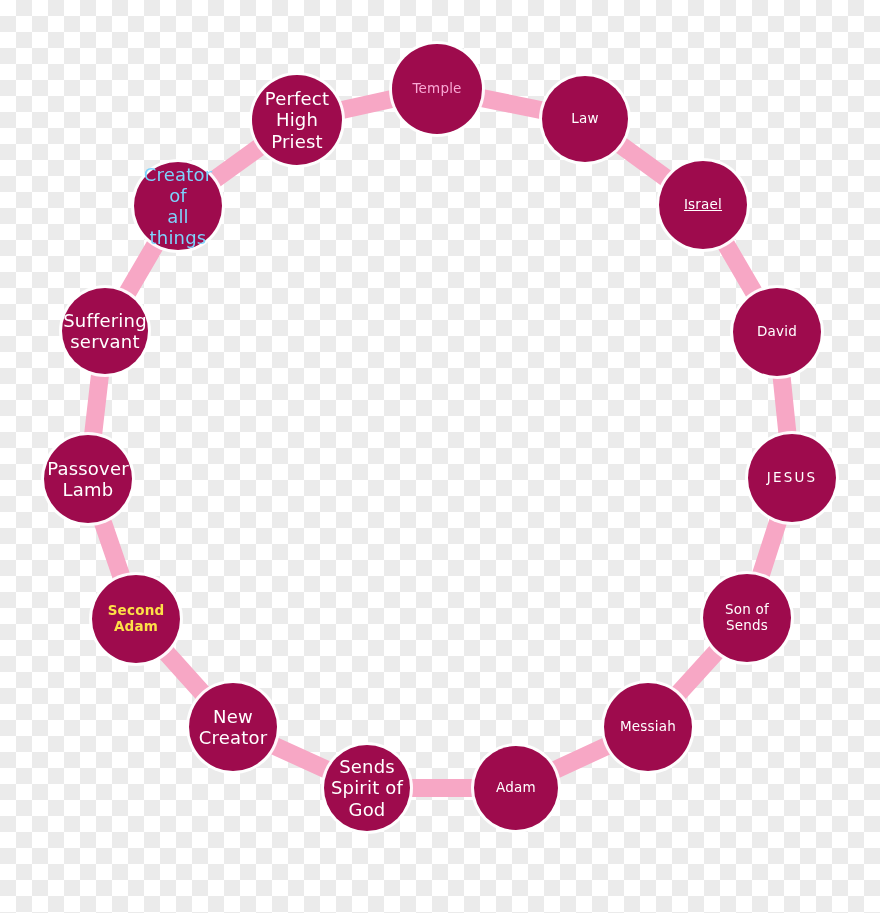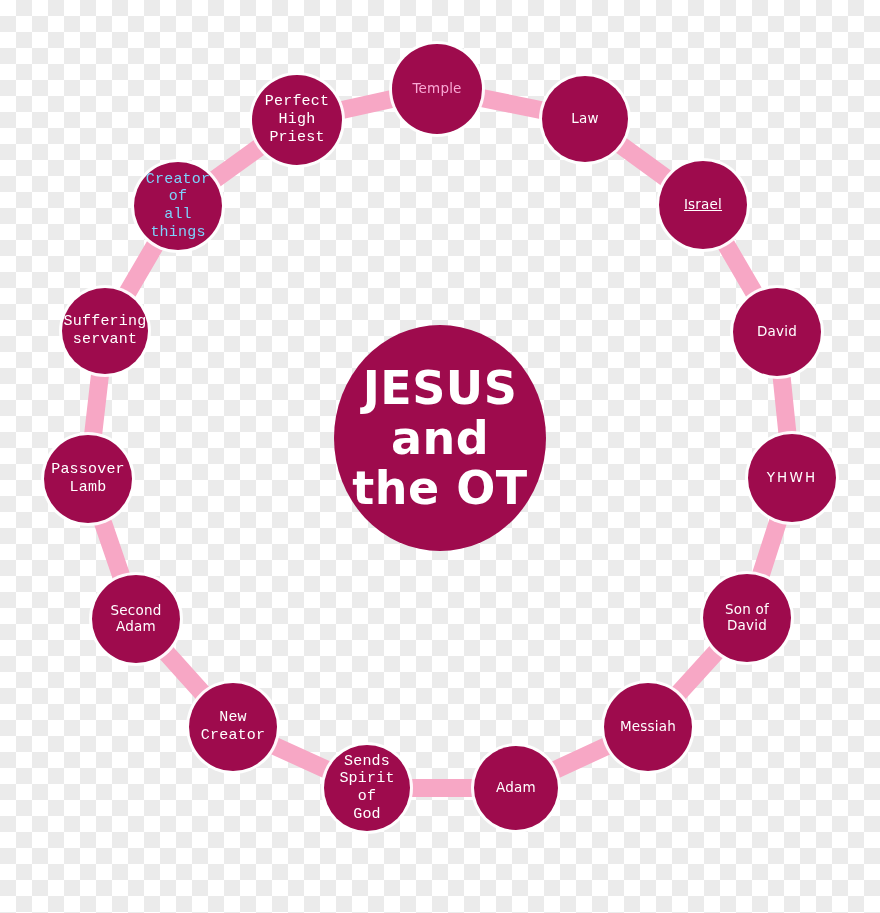--- a/index.html
+++ b/index.html
@@ -50,21 +50,21 @@
   .node-label {
     color: #ffffff;
     font-size: 13.5px;
     line-height: 1.18;
     font-weight: 500;
     letter-spacing: 0.2px;
     white-space: pre-line;
     padding: 0 4px;
   }
 
-  .node.wide .node-label { font-size: 15px; font-family: Liberation Mono, monospace; }
+  .node.wide .node-label { font-size: 18px; }
   .node.spaced .node-label { letter-spacing: 2.2px; }
 
   #center-node {
     position: absolute;
     border-radius: 50%;
     background: #9e0b4d;
     display: flex;
     align-items: center;
     justify-content: center;
     z-index: 4;
@@ -98,63 +98,58 @@
         <line x1="367" y1="788" x2="233" y2="727" stroke="#f7a7c5" stroke-width="18" stroke-linecap="round"></line>
         <line x1="233" y1="727" x2="136" y2="619" stroke="#f7a7c5" stroke-width="18" stroke-linecap="round"></line>
         <line x1="136" y1="619" x2="88" y2="479" stroke="#f7a7c5" stroke-width="18" stroke-linecap="round"></line>
         <line x1="88" y1="479" x2="105" y2="331" stroke="#f7a7c5" stroke-width="18" stroke-linecap="round"></line>
         <line x1="105" y1="331" x2="178" y2="206" stroke="#f7a7c5" stroke-width="18" stroke-linecap="round"></line>
         <line x1="178" y1="206" x2="297" y2="120" stroke="#f7a7c5" stroke-width="18" stroke-linecap="round"></line>
         <line x1="297" y1="120" x2="437" y2="89" stroke="#f7a7c5" stroke-width="18" stroke-linecap="round"></line>
       </g>
   </svg>
 
-  <div id="center-node" style="left: 334px; top: 325px; width: 212px; height: 226px; background: rgb(158, 11, 77);">
-    <div id="center-label" style="color: rgb(255, 255, 255);">JESUS
-and
-the OT</div>
-  </div>
 
   <div id="nodes-layer">
       <div class="node" style="left: 392px; top: 44px; width: 90px; height: 90px; background: rgb(158, 11, 77);">
         <div class="node-label" style="color: #f9a8d4;">Temple</div>
       </div>
       <div class="node" style="left: 542px; top: 76px; width: 86px; height: 86px; background: rgb(158, 11, 77);">
         <div class="node-label" style="color: rgb(255, 255, 255);">Law</div>
       </div>
       <div class="node" style="left: 659px; top: 161px; width: 88px; height: 88px; background: rgb(158, 11, 77);">
         <div class="node-label" style="color: rgb(255, 255, 255); text-decoration: underline;">Israel</div>
       </div>
       <div class="node" style="left: 733px; top: 288px; width: 88px; height: 88px; background: rgb(158, 11, 77);">
         <div class="node-label" style="color: rgb(255, 255, 255);">David</div>
       </div>
       <div class="node spaced" style="left: 748px; top: 434px; width: 88px; height: 88px; background: rgb(158, 11, 77);">
-        <div class="node-label" style="color: rgb(255, 255, 255);">YHWH</div>
+        <div class="node-label" style="color: rgb(255, 255, 255);">JESUS</div>
       </div>
       <div class="node" style="left: 703px; top: 574px; width: 88px; height: 88px; background: rgb(158, 11, 77);">
         <div class="node-label" style="color: rgb(255, 255, 255);">Son of
-David</div>
+Sends</div>
       </div>
       <div class="node" style="left: 604px; top: 683px; width: 88px; height: 88px; background: rgb(158, 11, 77);">
         <div class="node-label" style="color: rgb(255, 255, 255);">Messiah</div>
       </div>
       <div class="node" style="left: 474px; top: 746px; width: 84px; height: 84px; background: rgb(158, 11, 77);">
         <div class="node-label" style="color: rgb(255, 255, 255);">Adam</div>
       </div>
       <div class="node wide" style="left: 324px; top: 745px; width: 86px; height: 86px; background: rgb(158, 11, 77);">
         <div class="node-label" style="color: rgb(255, 255, 255);">Sends
 Spirit of
 God</div>
       </div>
       <div class="node wide" style="left: 189px; top: 683px; width: 88px; height: 88px; background: rgb(158, 11, 77);">
         <div class="node-label" style="color: rgb(255, 255, 255);">New
 Creator</div>
       </div>
       <div class="node" style="left: 92px; top: 575px; width: 88px; height: 88px; background: rgb(158, 11, 77);">
-        <div class="node-label" style="color: #ffffff;">Second
+        <div class="node-label" style="color: #fde047; font-weight: bold;">Second
 Adam</div>
       </div>
       <div class="node wide" style="left: 44px; top: 435px; width: 88px; height: 88px; background: rgb(158, 11, 77);">
         <div class="node-label" style="color: rgb(255, 255, 255);">Passover
 Lamb</div>
       </div>
       <div class="node wide" style="left: 62px; top: 288px; width: 86px; height: 86px; background: rgb(158, 11, 77);">
         <div class="node-label" style="color: rgb(255, 255, 255);">Suffering
 servant</div>
       </div>

